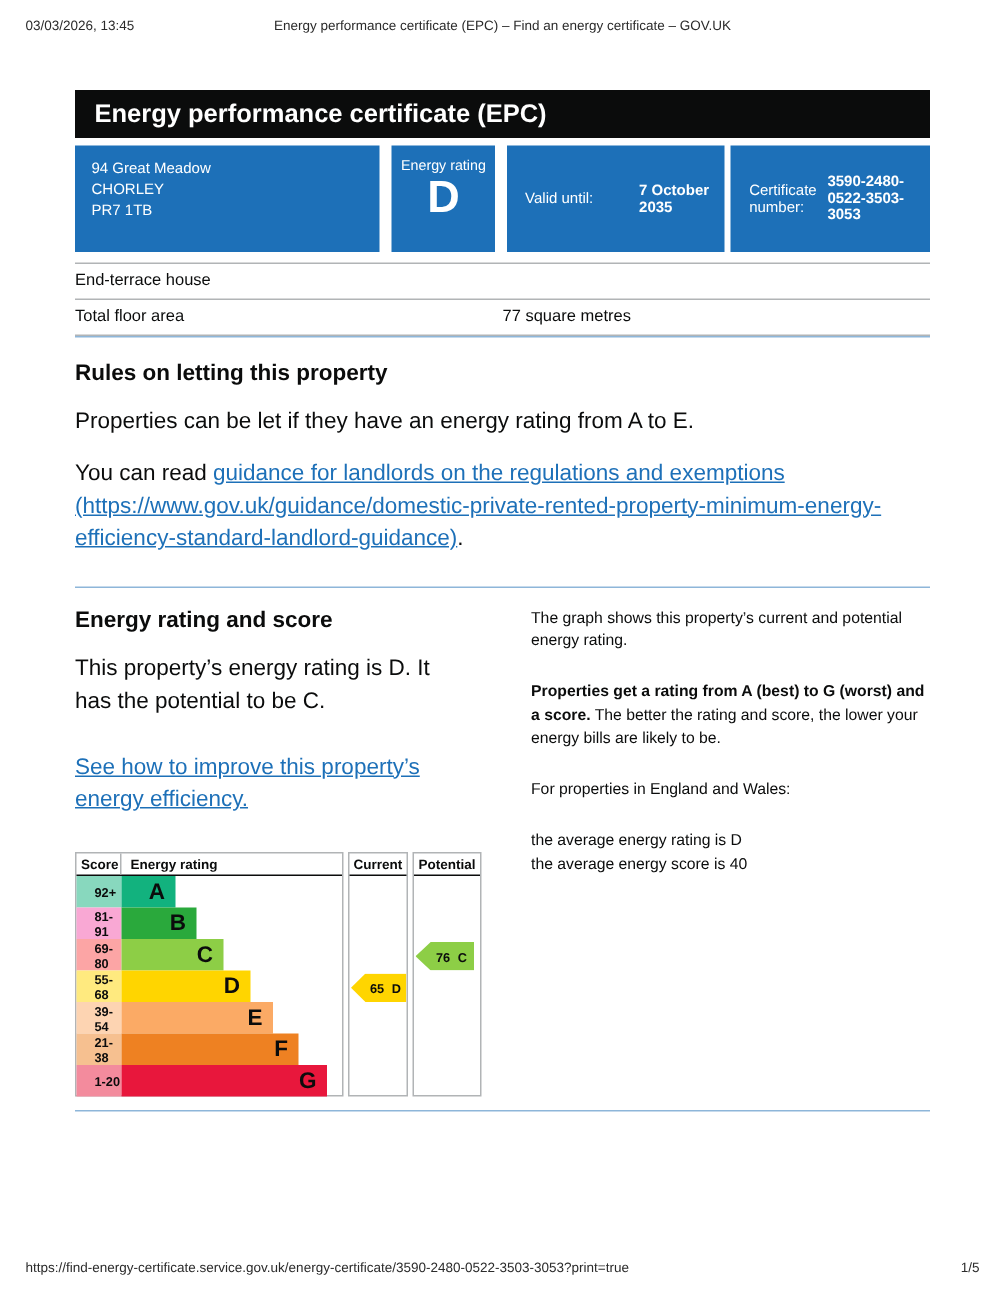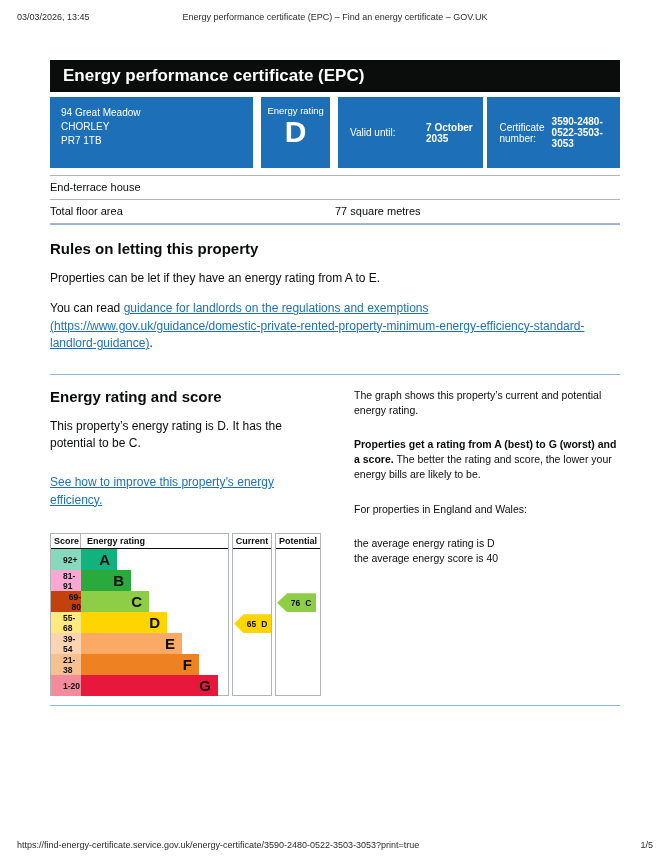--- a/index.html
+++ b/index.html
@@ -36,21 +36,21 @@
   .facts { border-top:1px solid #b1b4b6; font-size:11px; }
   .facts .f-row { display:flex; padding:5px 0 6px; border-bottom:1px solid #b1b4b6; }
   .facts .f-label { flex:0 0 50%; }
 
   .rule-hr { border:none; border-top:1px solid #8eb6d9; margin:0; }
   .hr-1 { margin-top:0px; }
   .hr-2 { margin-top:21px; }
   .hr-3 { margin-top:9px; }
 
   h2 { font-size:15px; font-weight:bold; margin:15px 0 0; }
-  .para { font-size:12px; line-height:1.45; margin-top:13px; }
+  .para { font-size:15px; line-height:1.45; margin-top:13px; }
   a, .link { color:#1d70b8; text-decoration:underline; }
 
   
   .two-col { display:flex; margin-top:13px; }
   .col-left { width:285px; }
   .col-left .narrow { max-width:242px; }
   .col-right { width:266px; margin-left:auto; font-size:10.5px; line-height:1.45; }
   .col-right p { margin-bottom:19px; }
   .col-left .para.link-para { margin-top:22px; }
 
@@ -145,21 +145,21 @@
                 <span class="band-letter">A</span>
               </div>
           </div>
           <div class="band-row">
             <div class="score-cell" style="background: #f9a8d4;">81-91</div>
             <div class="band-bar" style="background: rgb(42, 169, 60); width: 50px;">
                 <span class="band-letter">B</span>
               </div>
           </div>
           <div class="band-row">
-            <div class="score-cell" style="background: #c2410c; text-align: right;">69-80</div>
+            <div class="score-cell" style="background: #fca5a5;">69-80</div>
             <div class="band-bar" style="background: rgb(141, 206, 70); width: 68px;">
                 <span class="band-letter">C</span>
               </div>
           </div>
           <div class="band-row">
             <div class="score-cell" style="background: rgb(255, 234, 127);">55-68</div>
             <div class="band-bar" style="background: rgb(255, 213, 0); width: 86px;">
                 <span class="band-letter">D</span>
               </div>
           </div>

